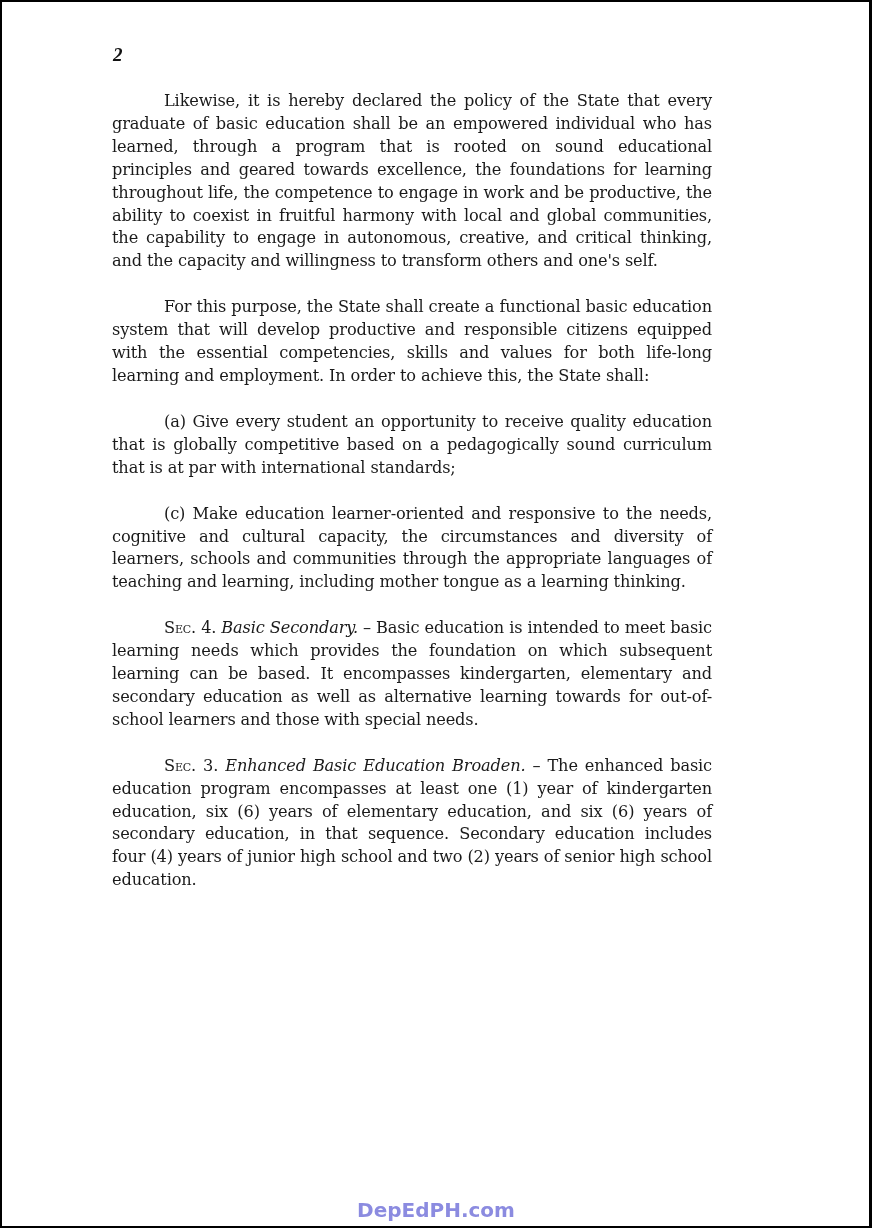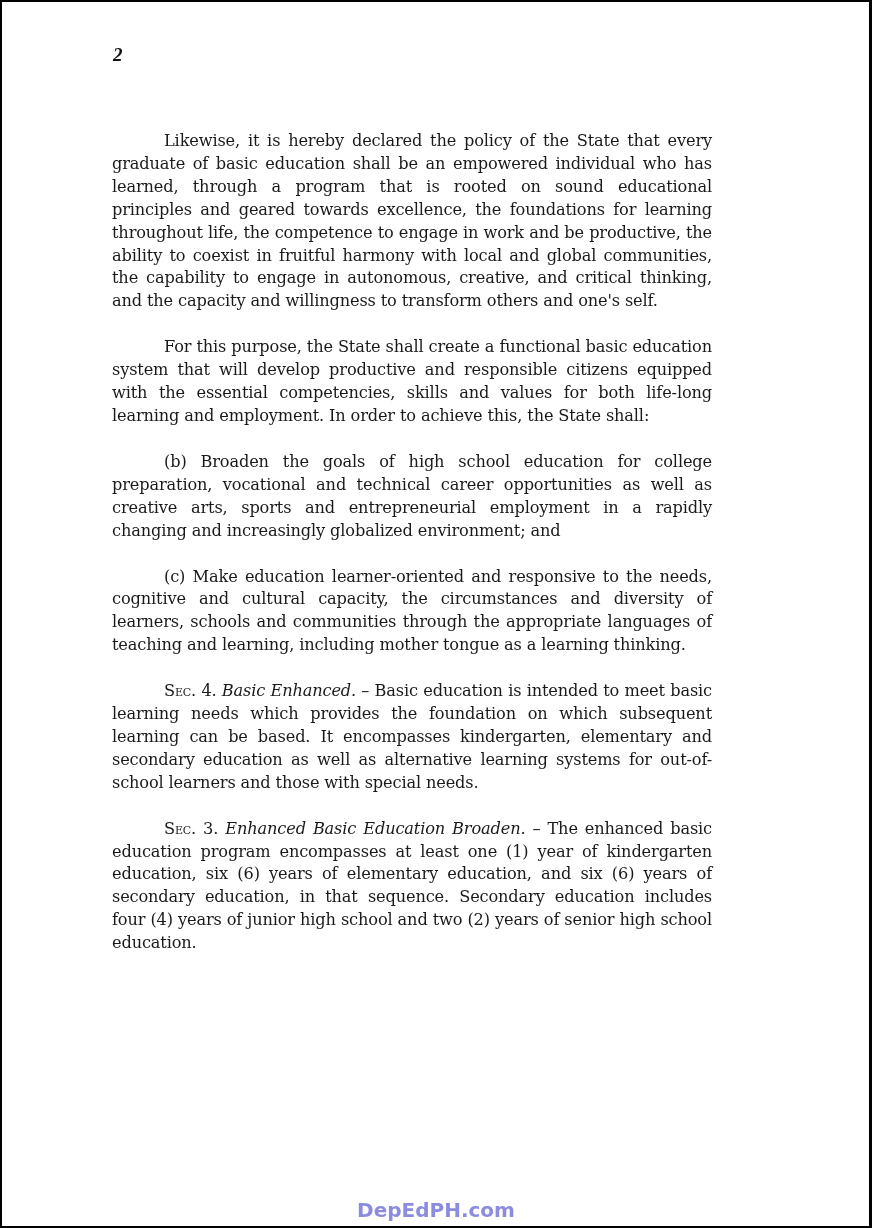--- a/index.html
+++ b/index.html
@@ -9,47 +9,47 @@
     box-sizing: border-box; border: 2px solid #000; border-right-width: 3px; border-bottom-width: 2px;
   }
   .page-number {
     position: absolute; left: 113px; top: 44px;
     font-family: "Liberation Serif", serif; font-style: italic; font-weight: bold;
     font-size: 19px; color: #111;
   }
   .content {
     position: absolute; left: 112px; top: 90px; width: 600px;
     font-family: "DejaVu Serif", serif; font-size: 16.2px; line-height: 22.9px;
-    color: #1a1a1a; text-align: justify; letter-spacing: -0.15px; margin-top: 40px;
+    color: #1a1a1a; text-align: justify; letter-spacing: -0.15px;
   }
   .para { margin: 0 0 23px 0; text-indent: 52px; }
   .sec-label { font-variant: small-caps; }
   .sec-title { font-style: italic; }
   .watermark {
     position: absolute; left: 0; width: 872px; top: 1198px; text-align: center;
     font-family: "DejaVu Sans", sans-serif; font-weight: bold; font-size: 20px;
     color: #8b8be0;
   }
 </style>
 </head>
 <body>
 
 <div class="frame"></div>
 
 <div class="page-number">2</div>
 
 <div class="content">
   <p class="para">Likewise, it is hereby declared the policy of the State that every graduate of basic education shall be an empowered individual who has learned, through a program that is rooted on sound educational principles and geared towards excellence, the foundations for learning throughout life, the competence to engage in work and be productive, the ability to coexist in fruitful harmony with local and global communities, the capability to engage in autonomous, creative, and critical thinking, and the capacity and willingness to transform others and one's self.</p>
   <p class="para">For this purpose, the State shall create a functional basic education system that will develop productive and responsible citizens equipped with the essential competencies, skills and values for both life-long learning and employment. In order to achieve this, the State shall:</p>
-  <p class="para">(b) Broaden the goals of high school education for college preparation, vocational and technical career opportunities as well as creative arts, sports and entrepreneurial employment in a rapidly changing and increasingly globalized environment; and</p>
+  <p class="para">(a) Give every student an opportunity to receive quality education that is globally competitive based on a  pedagogically sound curriculum that is at par with international standards;</p>
   <p class="para">(c) Make education learner-oriented and responsive to the needs, cognitive and cultural capacity, the circumstances and diversity of learners, schools and communities through the appropriate languages of teaching and learning, including mother tongue as a learning thinking.</p>
 
   <p class="para">
     <span class="sec-label">Sec. 4.</span>
-    <span class="sec-title">Basic Enhanced.</span><span> – Basic education is intended to meet basic learning needs which provides the foundation on which subsequent learning can be based. It encompasses kindergarten, elementary and secondary education as well as alternative learning systems for out-of-school learners and those with special needs.</span>
+    <span class="sec-title">Basic Secondary.</span><span> – Basic education is intended to meet basic learning needs which provides the foundation on which subsequent learning can be based. It encompasses kindergarten, elementary and secondary education as well as alternative learning towards for out-of-school learners and those with special needs.</span>
   </p>
 
   <p class="para">
     <span class="sec-label">Sec. 3.</span>
     <span class="sec-title">Enhanced Basic Education Broaden.</span><span> – The enhanced basic education program encompasses at least one (1) year of kindergarten education, six (6) years of elementary education, and six (6) years of secondary education, in that sequence.  Secondary education includes four (4) years of junior high school and two (2) years of senior high school education.</span>
   </p>
 </div>
 
 <div class="watermark">DepEdPH.com</div>
 

